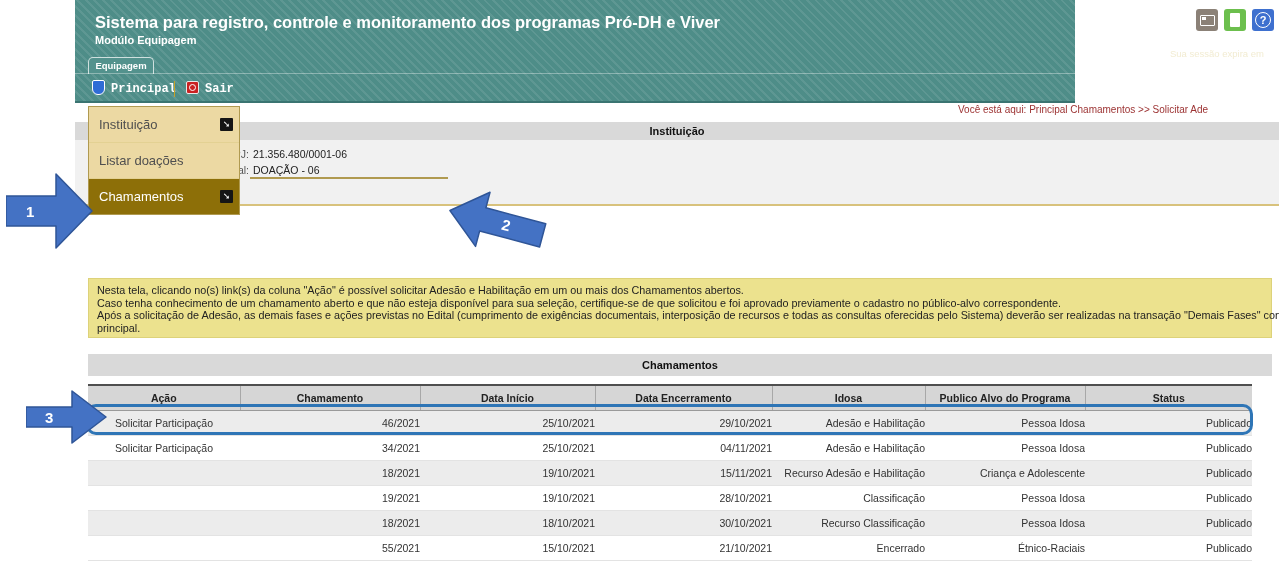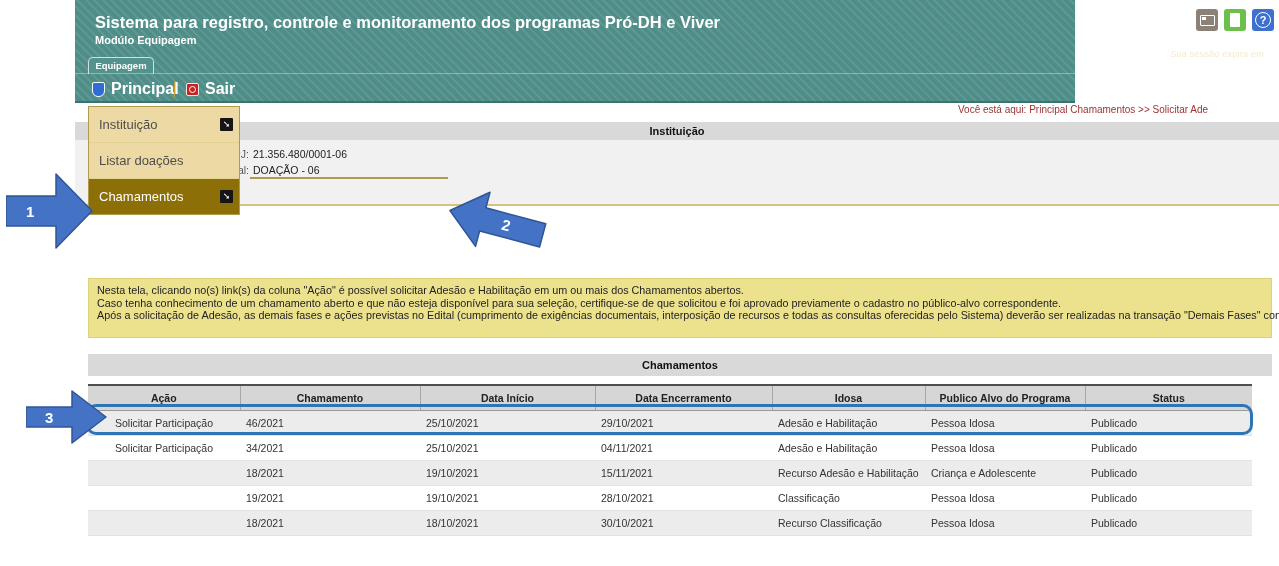--- a/index.html
+++ b/index.html
@@ -28,21 +28,21 @@
   .icon-help .glyph{position:absolute;left:3px;top:3px;width:14px;height:14px;border:1.5px solid #fff;border-radius:50%;
     color:#fff;font-size:11px;font-weight:bold;text-align:center;line-height:14px;}
   .user-line{left:1073px;top:36px;font-size:10px;font-weight:bold;color:#ffffff;white-space:nowrap;}
   .session-line{left:1095px;top:48px;font-size:9.5px;color:#f2ecd2;white-space:nowrap;}
   .tab{
     left:13px;top:57px;width:64px;height:16px;
     border:1px solid #cfe0de;border-bottom:none;border-radius:5px 5px 0 0;
     background:#53928d;color:#fff;font-size:9.5px;font-weight:bold;text-align:center;line-height:16px;
   }
   .tab-underline{left:0;top:73px;width:1204px;height:1px;background:rgba(255,255,255,0.35);}
-  .menubar-item{top:80px;height:18px;color:#fff;font-size:16px;font-weight:bold;line-height:18px;white-space:nowrap;}
+  .menubar-item{top:80px;height:18px;color:#fff;font-size:12px;font-weight:bold;line-height:18px;white-space:nowrap;font-family:Liberation Mono, monospace;}
   .mi-principal{left:17px;}
   .mi-sair{left:111px;}
   .shield-icon{display:inline-block;vertical-align:-3px;width:11px;height:13px;background:#2f6cd6;
     border:1px solid #fff;border-radius:2px 2px 6px 6px;margin-right:6px;}
   .sair-icon{display:inline-block;vertical-align:-2px;width:11px;height:11px;background:#c92222;
     border:1px solid #e9e9e9;border-radius:2px;margin-right:6px;position:relative;}
   .sair-icon:after{content:"";position:absolute;left:2px;top:2px;width:5px;height:5px;border:1.5px solid #fff;border-radius:50%;}
   .menubar-divider{left:99px;top:81px;width:1px;height:16px;background:#c9a227;}
 
   
@@ -64,21 +64,21 @@
   .info-line{font-size:10.8px;line-height:12.5px;color:#222;white-space:nowrap;}
 
   
   .cham-band{left:88px;top:354px;width:1184px;height:22px;line-height:22px;}
   .cham-table{left:88px;top:384px;}
   table{border-collapse:collapse;table-layout:fixed;width:1164px;border-top:2px solid #4f4f4f;}
   th{background:#d6d6d6;height:22px;font-size:10.5px;font-weight:bold;color:#222;text-align:center;
      border-bottom:1px solid #9a9a9a;overflow:hidden;}
   th + th{border-left:1px solid #a8a8a8;}
   td{height:24px;font-size:10.5px;color:#333;padding:0 0 0 6px;border-bottom:1px solid #e3e3e3;
-     overflow:hidden;white-space:nowrap;}
+     overflow:hidden;white-space:nowrap;text-align:right;}
   td.c0{text-align:center;padding:0;}
   tr.g{background:#ececec;} tr.w{background:#ffffff;}
   .row-highlight{left:86px;top:404px;width:1167px;height:31px;box-sizing:border-box;
     border:3px solid #2e75b6;border-radius:10px;z-index:4;}
 
   
   .menu-panel{left:88px;top:106px;width:150px;background:#ecd9a3;border:1px solid #b09a50;z-index:5;}
   .menu-item{position:relative;height:35px;line-height:35px;padding-left:10px;font-size:13px;color:#4f4f4f;
     border-bottom:1px solid #e3d193;}
   .menu-item.selected{background:#8d6f08;color:#fff;border-bottom:none;}
@@ -132,20 +132,21 @@
   <div class="field-row fr2">
     <span class="flabel">Razão Social:</span><span class="fvalue">DOAÇÃO - 06</span>
   </div>
 </div>
 <div class="abs gold-line"></div>
 
 <div class="abs info-box">
   <div class="info-line">Nesta tela, clicando no(s) link(s) da coluna "Ação" é possível solicitar Adesão e Habilitação em um ou mais dos Chamamentos abertos.</div>
   <div class="info-line">Caso tenha conhecimento de um chamamento aberto e que não esteja disponível para sua seleção, certifique-se de que solicitou e foi aprovado previamente o cadastro no público-alvo correspondente.</div>
   <div class="info-line">Após a solicitação de Adesão, as demais fases e ações previstas no Edital (cumprimento de exigências documentais, interposição de recursos e todas as consultas oferecidas pelo Sistema) deverão ser realizadas na transação "Demais Fases" constante</div>
+  <div class="info-line">principal.</div>
 </div>
 
 <div class="abs section-band cham-band">Chamamentos</div>
 <div class="abs cham-table">
   <table>
     <colgroup>
       <col style="width:152px">
         <col style="width:180px">
         <col style="width:175px">
         <col style="width:177px">
@@ -203,20 +204,29 @@
         </tr>
         <tr class="g">
           <td class="c0"></td>
           <td class="c1">18/2021</td>
           <td class="c2">18/10/2021</td>
           <td class="c3">30/10/2021</td>
           <td class="c4">Recurso Classificação</td>
           <td class="c5">Pessoa Idosa</td>
           <td class="c6">Publicado</td>
         </tr>
+        <tr class="w">
+          <td class="c0"></td>
+          <td class="c1">55/2021</td>
+          <td class="c2">15/10/2021</td>
+          <td class="c3">21/10/2021</td>
+          <td class="c4">Encerrado</td>
+          <td class="c5">Étnico-Raciais</td>
+          <td class="c6">Publicado</td>
+        </tr>
       </tbody>
   </table>
 </div>
 <div class="abs row-highlight"></div>
 
 <div class="abs menu-panel">
   <div class="menu-item">
     <span>Instituição</span>
     <span class="submenu-arrow-icon">➘</span>
   </div>

